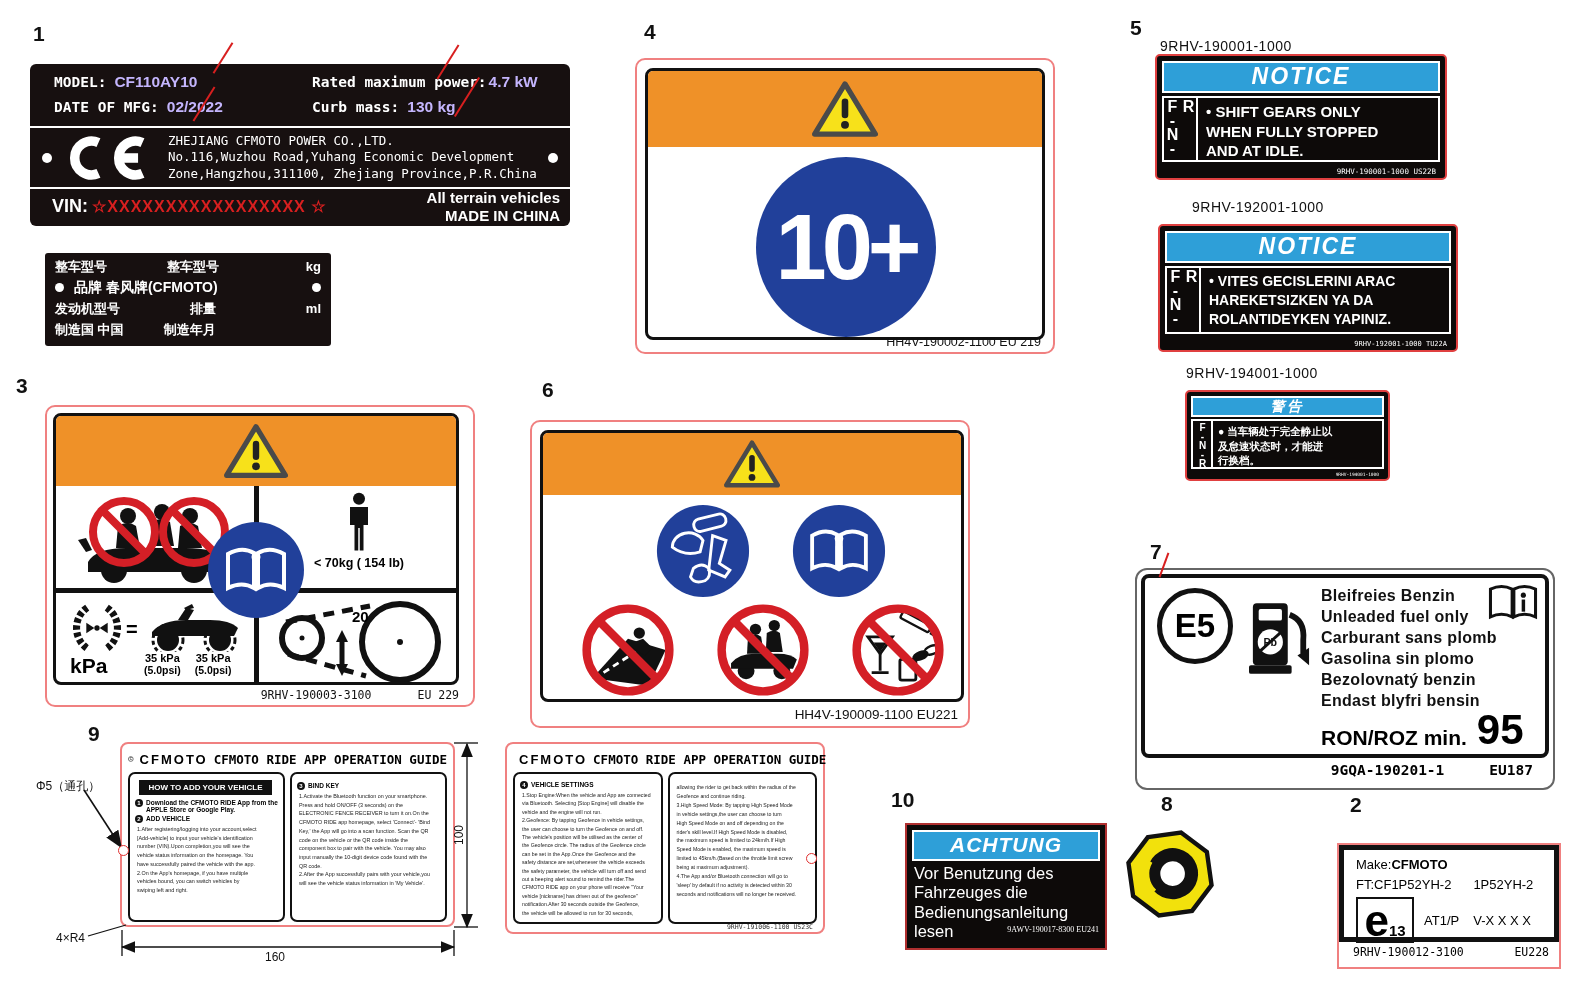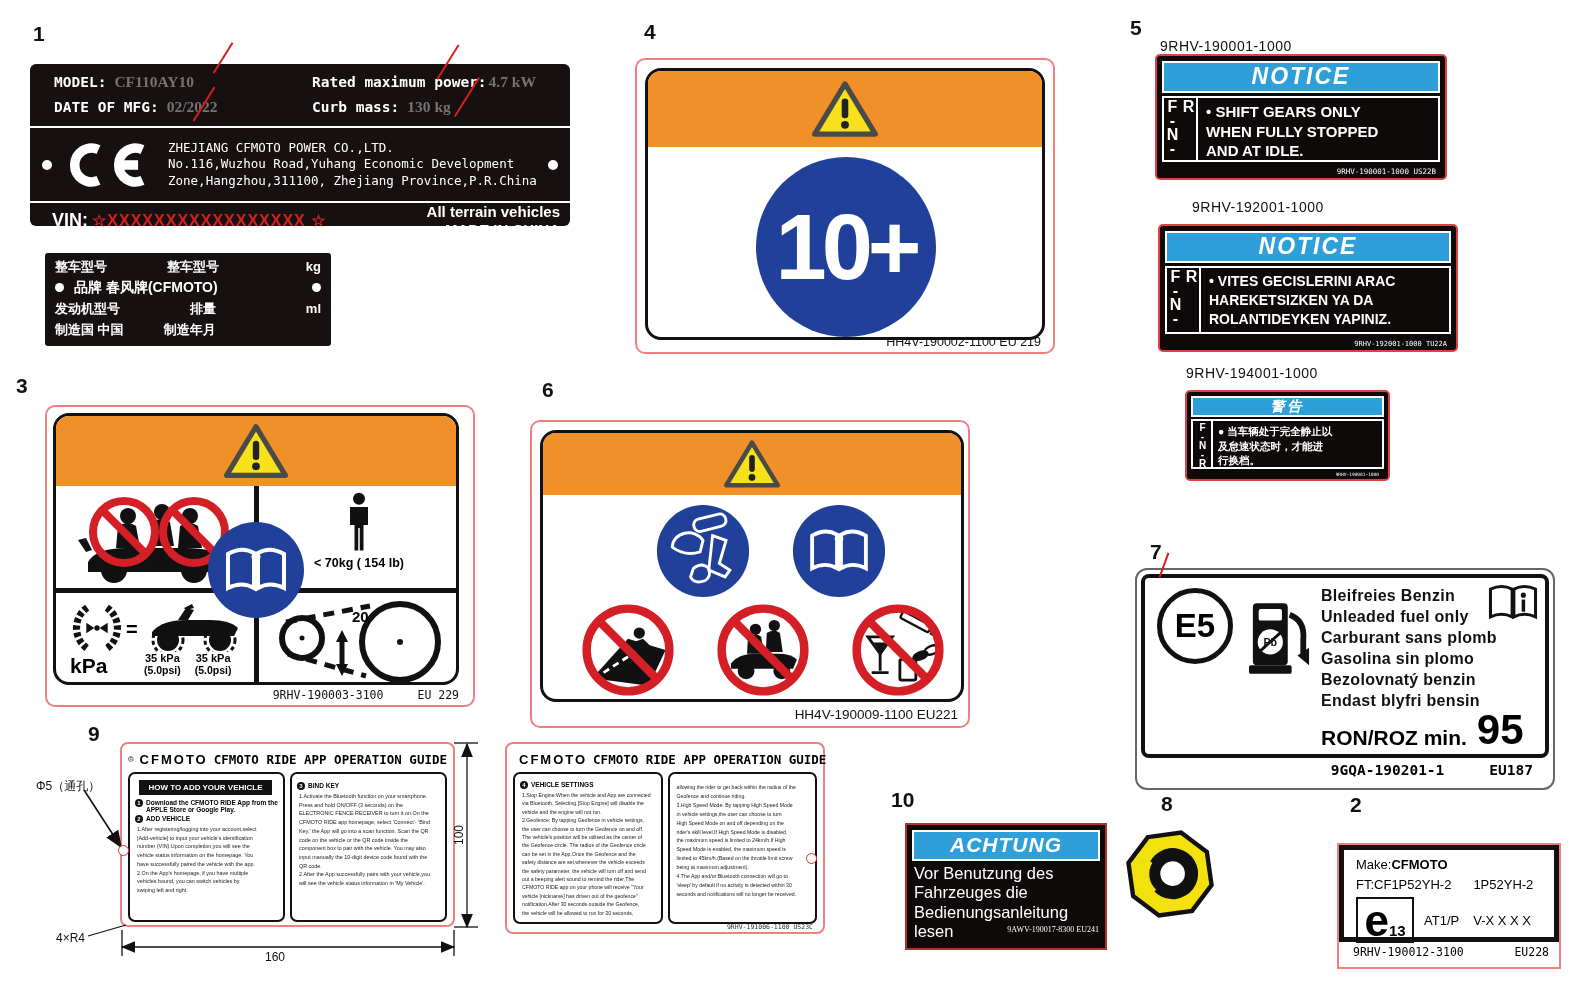--- a/index.html
+++ b/index.html
@@ -7,37 +7,37 @@
   .abs { position:absolute; }
   .num { position:absolute; font-size:21px; font-weight:bold; color:#111; }
   .pn  { position:absolute; font-size:14px; color:#111; letter-spacing:.5px; }
 
   
   .plate { position:absolute; background:#171010; border-radius:6px; color:#fff; }
   .p-row1 { height:62px; display:flex; padding:9px 0 0 24px; }
   .p-row1 .pcol { width:260px; }
   .p-row1 .pline { margin-bottom:7px; white-space:nowrap; }
   .plbl { font-family:"DejaVu Sans Mono",monospace; font-weight:bold; font-size:14.5px; color:#fff; }
-  .pval { font-family:Liberation Serif, serif; font-weight:bold; font-size:15.5px; color:#737373; margin-left:8px; }
-  .p-row2 { height:75px; border-top:2px solid #fff; display:flex; align-items:center; position:relative; }
+  .pval { font-family:Liberation Sans, sans-serif; font-weight:bold; font-size:15.5px; color:#c4b5fd; margin-left:8px; }
+  .p-row2 { height:61px; border-top:2px solid #fff; display:flex; align-items:center; position:relative; }
   .p-row3 { height:37px; border-top:2px solid #fff; display:flex; align-items:center; }
   .rivet { width:10px; height:10px; border-radius:50%; background:#fff; }
   .addr { margin-left:12px; font-family:"DejaVu Sans Mono",monospace; font-size:12.5px; line-height:1.3; white-space:nowrap; }
   .vinlab { font-size:18px; font-weight:bold; margin-left:22px; }
   .vinval { font-size:16px; font-weight:bold; color:#d81f1f; margin-left:4px; letter-spacing:1px; }
   .atvblk { margin-left:auto; margin-right:10px; text-align:right; font-weight:bold; font-size:15px; line-height:1.15; }
   .cnrow { height:21px; display:flex; align-items:center; font-weight:bold; font-size:13px; padding:0 10px; }
   .rslash { position:absolute; width:2px; background:#d81f1f; transform:rotate(32deg); z-index:6; }
 
   
   .redframe { position:absolute; border:2px solid #f08080; border-radius:10px; background:#fff; }
-  .blackframe { position:absolute; border:3px solid #111; border-radius:16px; background:#fff; overflow:hidden;padding-left:34px; }
+  .blackframe { position:absolute; border:3px solid #111; border-radius:8px; background:#fff; overflow:hidden;padding-left:34px; }
   .orange { position:absolute; left:0; top:0; right:0; background:#ef9128; display:flex; justify-content:center; align-items:center; }
   .lfoot { position:absolute; font-size:12.5px; color:#111; }
-  .lfoot.mono { font-family:"DejaVu Sans Mono",monospace; font-size:11.5px; display:flex; gap:34px; }
+  .lfoot.mono { font-family:"DejaVu Sans Mono",monospace; font-size:11.5px; display:flex; gap:46px; }
   .bigplus { position:absolute; border-radius:50%; background:#21409a; color:#fff; display:flex; align-items:center; justify-content:center; font-weight:bold; }
 
   
   .notice { position:absolute; background:#0d0a09; border:2px solid #e04040; border-radius:5px; padding:5px 5px 13px 5px; }
   .n-head { background:#2e9fd8; border:2px solid #fff; color:#fff; font-weight:bold; font-style:italic; text-align:center; font-family:"Liberation Sans",sans-serif; }
   .n-body { border:2px solid #fff; margin-top:3px; display:flex; }
   .n-gear { border-right:2px solid #fff; color:#fff; display:flex; align-items:center; justify-content:center; }
   .n-gear span { writing-mode:vertical-lr; text-orientation:upright; font-weight:bold; line-height:1; }
   .n-text { flex:1; color:#fff; font-weight:bold; white-space:pre-line; }
   .n-foot { position:absolute; right:9px; bottom:2px; color:#fff; font-family:"DejaVu Sans Mono",monospace; }

